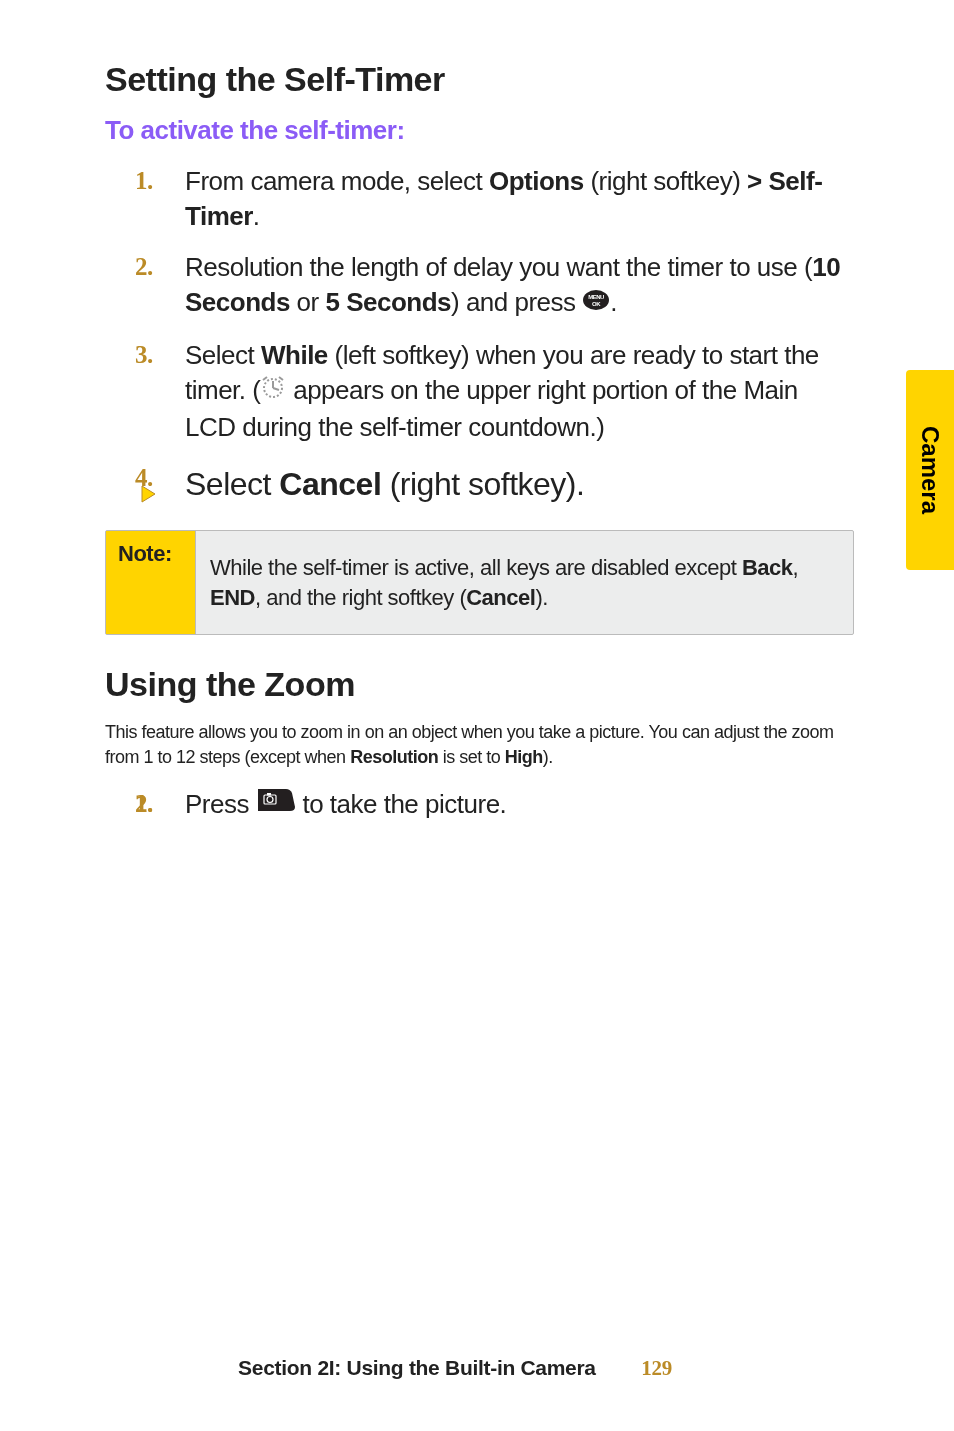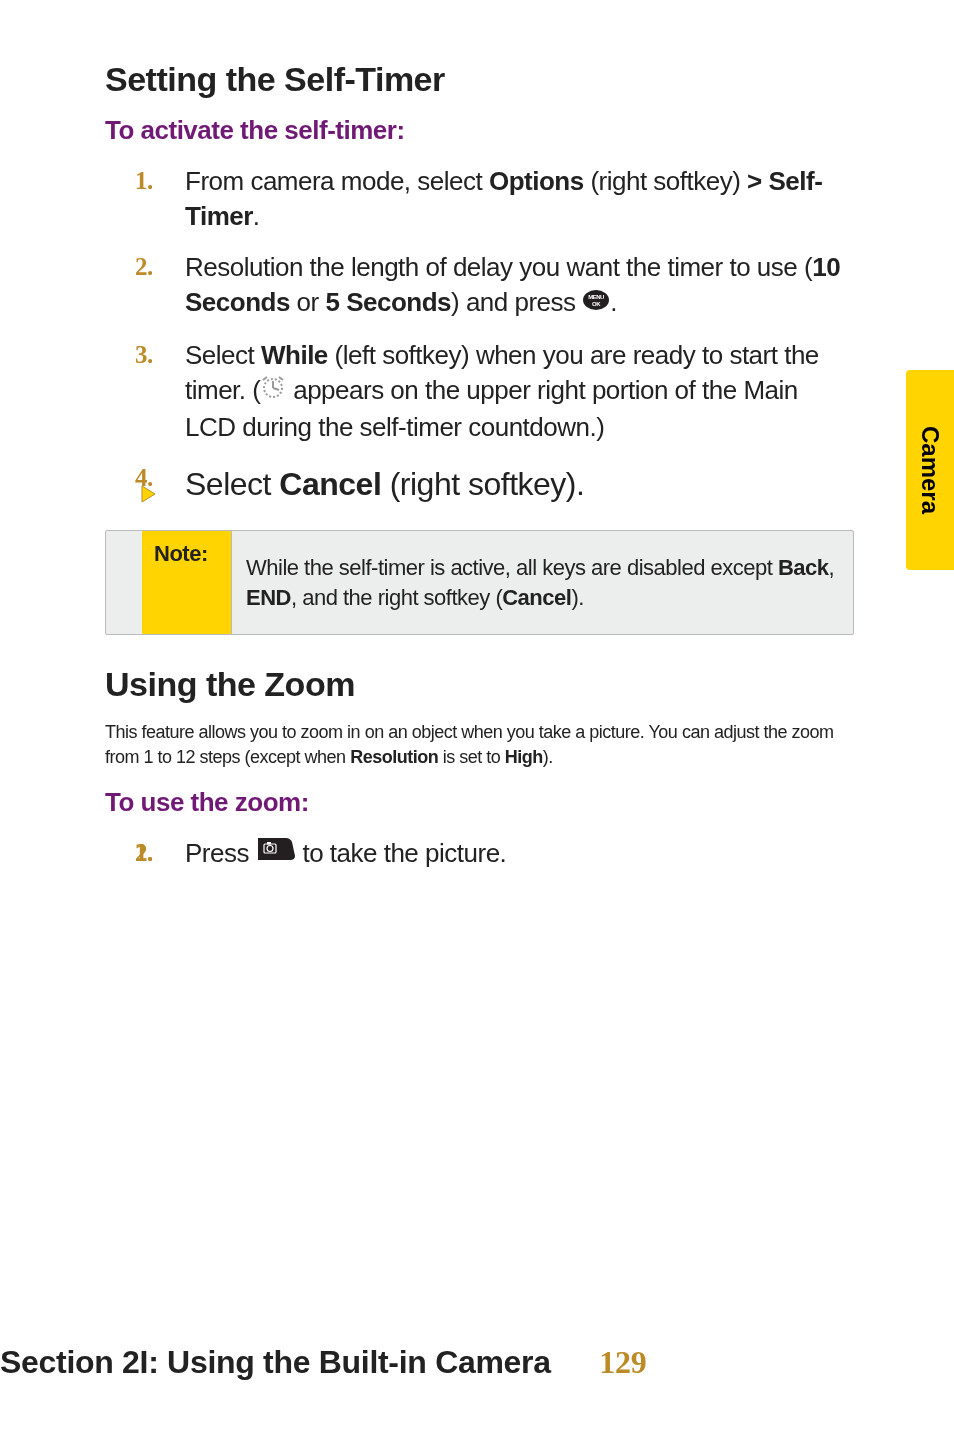--- a/index.html
+++ b/index.html
@@ -20,21 +20,21 @@
   }
   h2 {
     font-size: 34px;
     font-weight: 700;
     margin-bottom: 16px;
     letter-spacing: -0.5px;
   }
   .subhead {
     font-size: 26px;
     font-weight: 700;
-    color: #701a75;
+    color: #8b5cf6;
     margin-bottom: 18px;
     letter-spacing: -0.5px;
   }
   ol {
     list-style: none;
     margin-left: 30px;
     margin-bottom: 18px;
   }
   ol li {
     position: relative;
@@ -99,21 +99,20 @@
   }
   .note-label {
     background: #ffd400;
     font-weight: 700;
     font-size: 22px;
     padding: 10px 12px;
     width: 90px;
     flex-shrink: 0;
     border-right: 1px solid #bbb;
     letter-spacing: -0.5px;
-    margin-left: 36px;
   }
   .note-text {
     font-size: 22px;
     padding: 22px 14px;
     line-height: 1.35;
     letter-spacing: -0.5px;
   }
   .body-para {
     font-size: 18px;
     line-height: 1.35;
@@ -124,23 +123,23 @@
     display: inline-block;
     vertical-align: middle;
     position: relative;
     top: -2px;
   }
   .footer {
     position: absolute;
     bottom: 50px;
     left: 0;
     right: 0;
-    text-align: left;
+    text-align: center;
     padding-right: 44px;
-    font-size: 32px;
+    font-size: 21px;
     font-weight: 700;
     letter-spacing: -0.3px;
   }
   .footer .page-num {
     margin-left: 40px;
     color: #bb8b27;
     font-family: Georgia, "Times New Roman", serif;
   }
 </style>
 </head>
@@ -196,21 +195,20 @@
       <span>While the self-timer is active, all keys are disabled except </span><span class="bold">Back</span><span>, </span><span class="bold">END</span><span>, and the right softkey (</span><span class="bold">Cancel</span><span>).</span>
     </div>
   </div>
 
   <h2>Using the Zoom</h2>
 
   <p class="body-para">
     <span>This feature allows you to zoom in on an object when you take a picture. You can adjust the zoom from 1 to 12 steps (except when </span><span class="bold">Resolution</span><span> is set to </span><span class="bold">High</span><span>).</span>
   </p>
 
-  <div class="subhead">To use the zoom:</div>
 
   <ol>
     <li>
       <span class="num">1.</span>
     </li>
     <li>
       <span class="num">2.</span>
       <span>Press </span><span class="inline-icon"><svg width="40" height="26" viewBox="0 0 40 26">
             <path d="M2 2 H30 Q34 2 36 6 L39 20 Q39 24 34 24 H2 Z" fill="#231f20"></path>
             <rect x="8" y="8" width="12" height="9" rx="1" fill="none" stroke="#fff" stroke-width="1.2"></rect>

